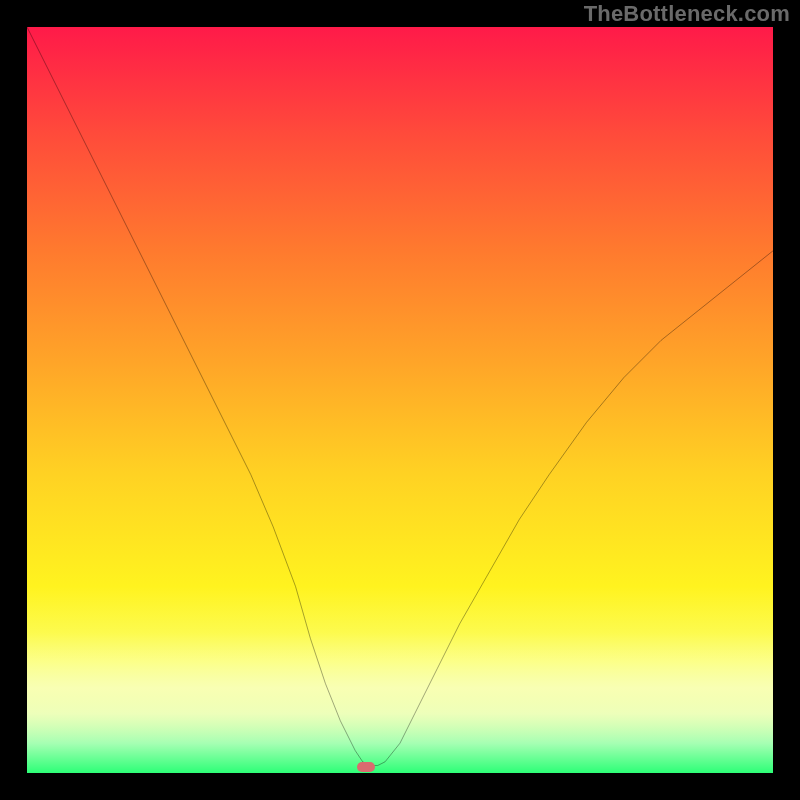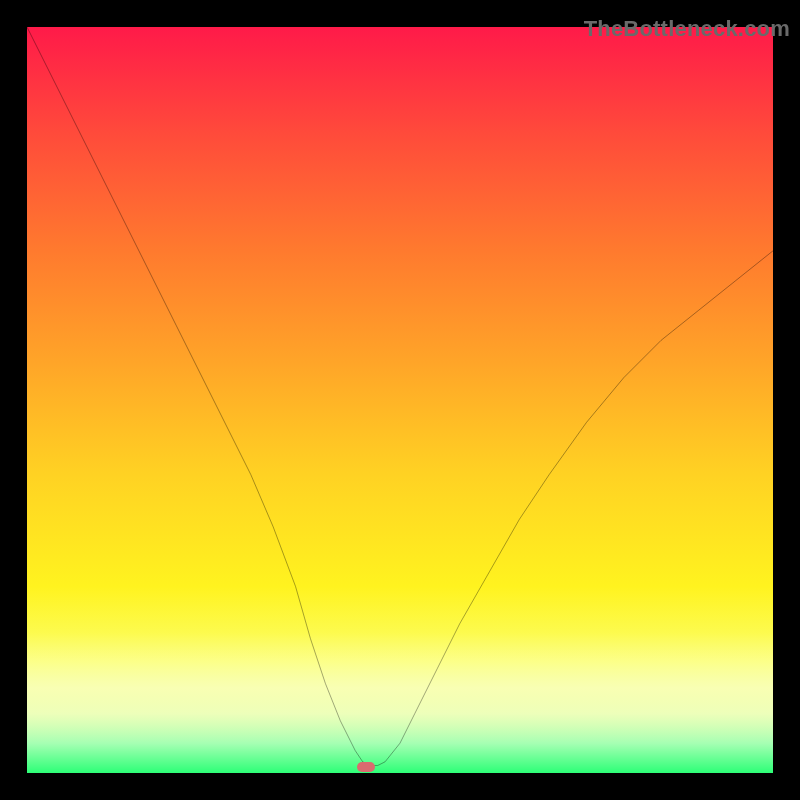--- a/index.html
+++ b/index.html
@@ -12,21 +12,21 @@
     overflow: hidden;
   }
   .frame {
     position: relative;
     width: 800px;
     height: 800px;
     background: #000;
   }
   .watermark {
     position: absolute;
-    top: 16px;
+    top: 1px;
     right: 10px;
     color: #6a6a6a;
     font-size: 22px;
     font-weight: 600;
     letter-spacing: 0.2px;
     z-index: 5;
   }
   .plot {
     position: absolute;
     left: 27px;

